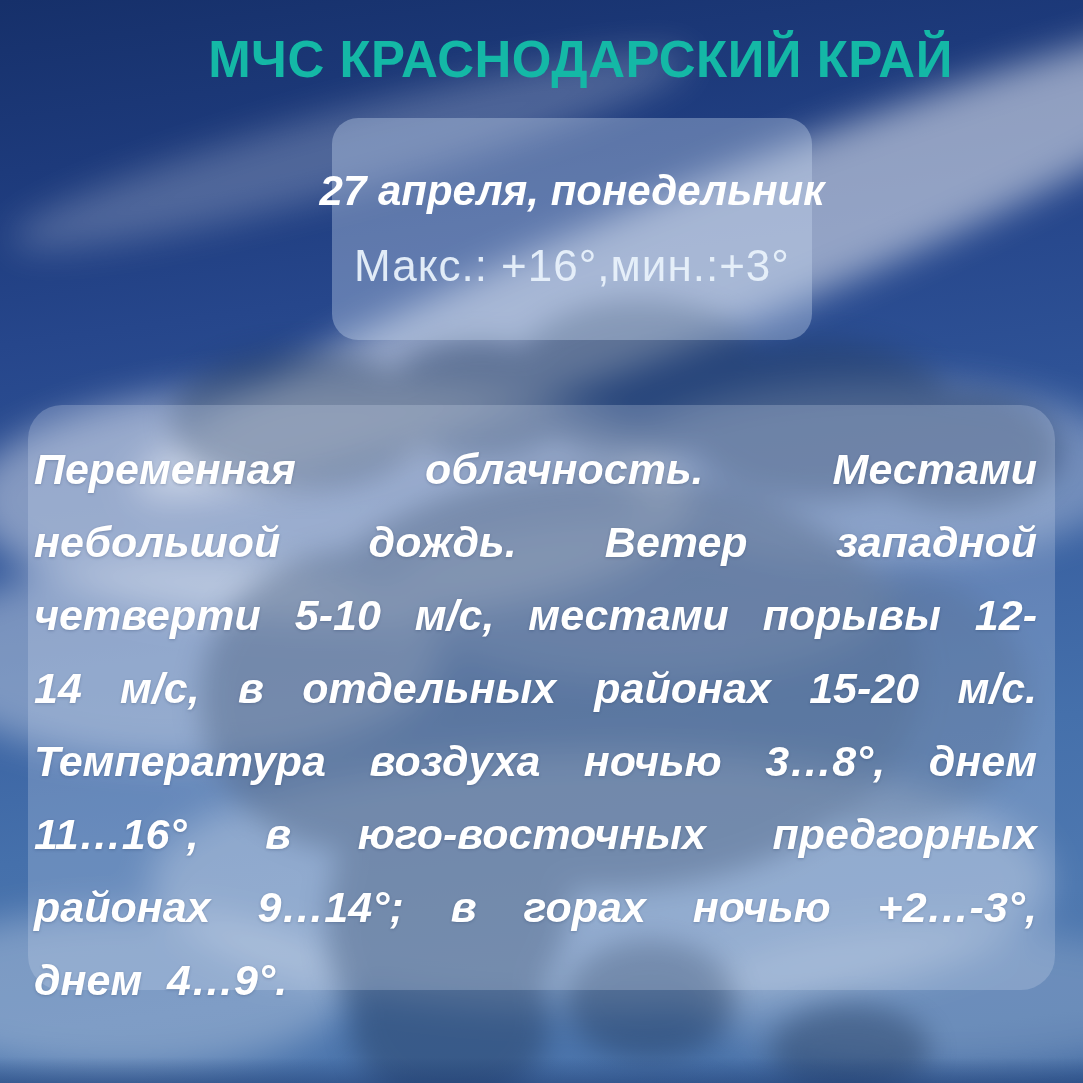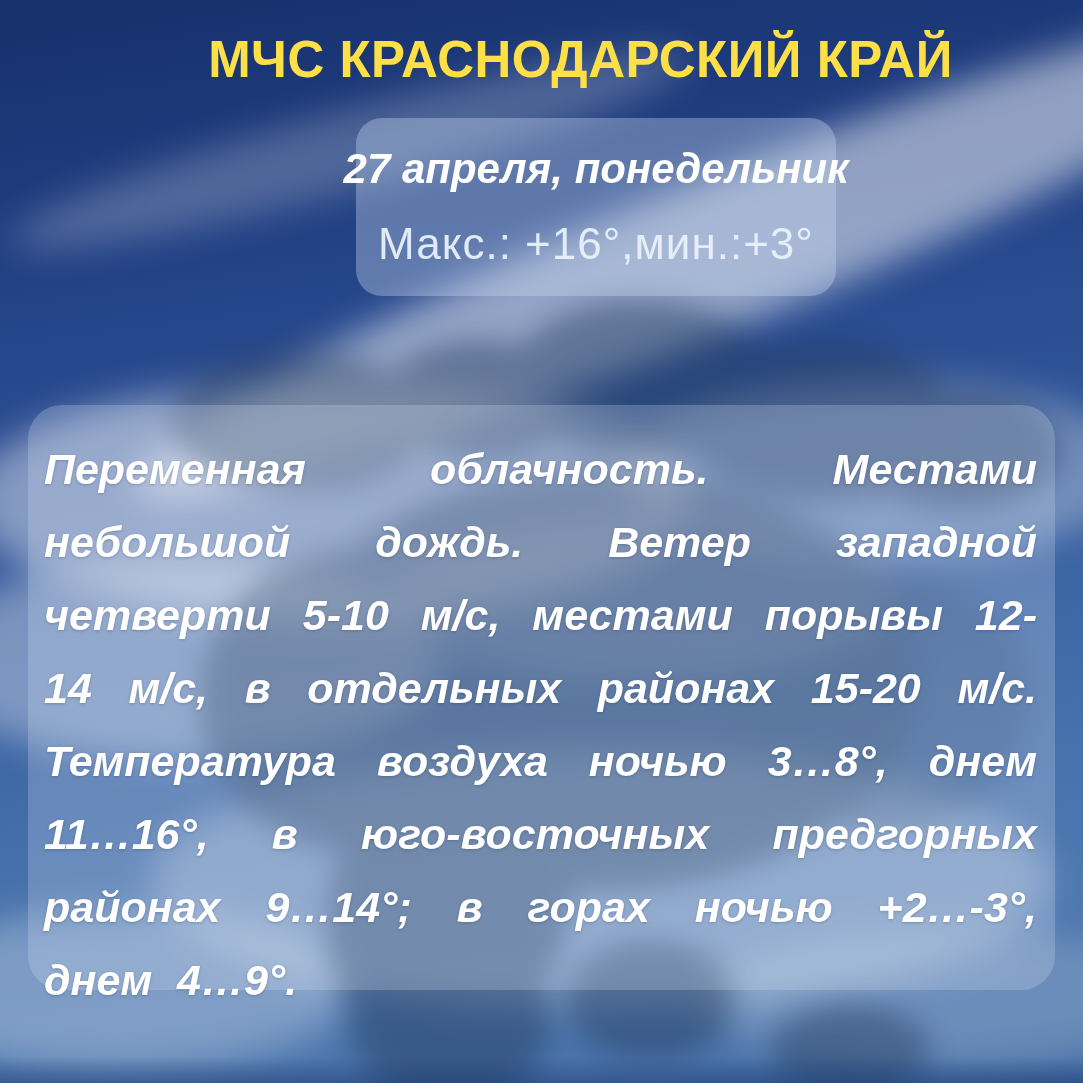--- a/index.html
+++ b/index.html
@@ -87,37 +87,36 @@
     top: 30px;
     left: 0;
     width: 100%;
     padding-left: 78px;
     box-sizing: border-box;
     margin: 0;
     text-align: center;
     font-size: 51px;
     font-weight: 700;
     letter-spacing: 0.5px;
-    color: #fde047;
+    color: #14b8a6;
   }
 
   .date-card {
     position: absolute;
     left: 332px;
     top: 118px;
     width: 480px;
-    height: 178px;
+    height: 222px;
     border-radius: 26px;
     background: rgba(203, 218, 242, 0.36);
     display: flex;
     flex-direction: column;
     align-items: center;
     justify-content: center;
     gap: 26px;
-    margin-left: 24px;
   }
   .date-line {
     font-size: 42px;
     font-style: italic;
     font-weight: 600;
     color: #ffffff;
     white-space: nowrap;
   }
   .temps-line {
     font-size: 44px;
@@ -129,21 +128,21 @@
 
   .forecast-card {
     position: absolute;
     left: 28px;
     top: 405px;
     width: 1027px;
     height: 585px;
     border-radius: 34px;
     background: rgba(208, 221, 241, 0.26);
     box-sizing: border-box;
-    padding: 28px 18px 0 16px;
+    padding: 28px 18px 0 6px;
   }
   .forecast-text {
     margin: 0;
     font-size: 43px;
     font-style: italic;
     font-weight: 600;
     line-height: 73px;
     word-spacing: 0.30em;
     text-align: justify;
     color: #ffffff;

